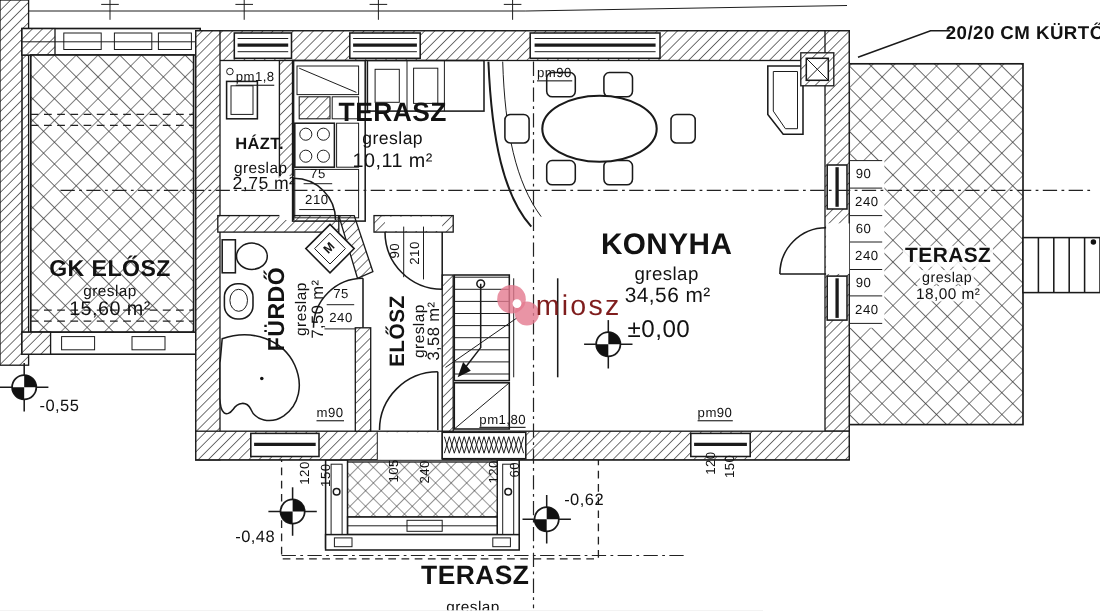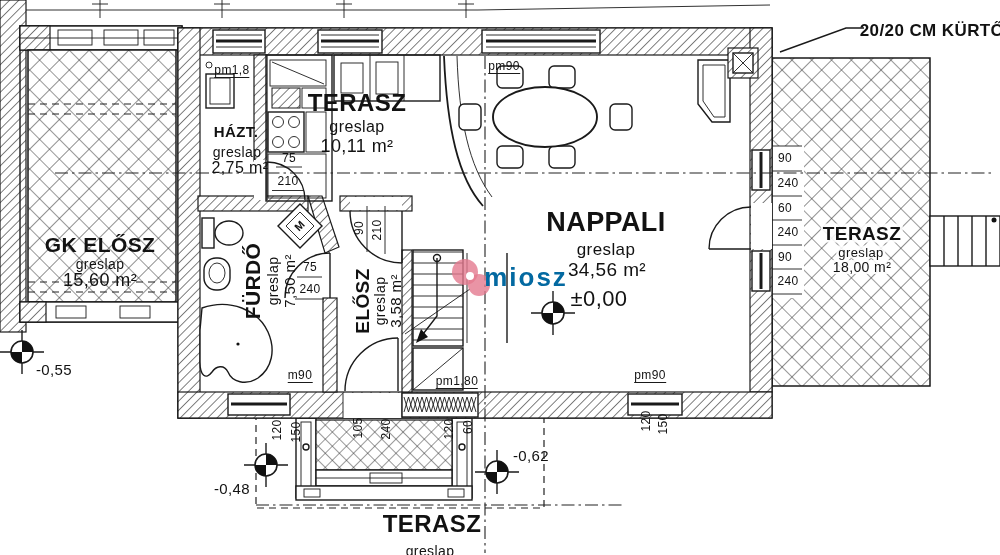--- a/index.html
+++ b/index.html
@@ -19,21 +19,21 @@
   .da {stroke:#222;stroke-width:1.2;fill:none;stroke-dasharray:7 5;}
   .bk {fill:#111;stroke:none;}
   .pink{fill:#e4798f;opacity:.8;stroke:none;}
   
   .lbl{position:absolute;white-space:nowrap;line-height:1;transform:translate(-50%,-50%);
        letter-spacing:.4px;color:#121212;}
   .v  {transform:translate(-50%,-50%) rotate(-90deg);}
   .b  {font-weight:bold;}
   .pm {border-bottom:1.4px solid #1a1a1a;padding-bottom:1px;}
   .bg {background:rgba(255,255,255,.88);padding:0 2px;}
-  .gray{color:#0369a1;letter-spacing:2px;font-weight:700;}
+  .gray{color:#7f1d1d;letter-spacing:2px;font-weight:400;}
 </style>
 </head>
 <body>
 
 <div class="stage">
 
 <svg width="1000" height="555" viewBox="0 0 1000 555">
   <defs>
     <pattern id="hA" patternUnits="userSpaceOnUse" width="6.5" height="6.5" patternTransform="rotate(45)">
       <rect width="6.5" height="6.5" fill="#fff"></rect>
@@ -313,21 +313,21 @@
 </svg>
 
 <div class="lbl b" style="left:236px;top:131px;font-size:15px">HÁZT.</div>
 <div class="lbl" style="left:237px;top:152px;font-size:14px">greslap</div>
 <div class="lbl" style="left:240px;top:168px;font-size:16px">2,75 m²</div>
 
 <div class="lbl b" style="left:357px;top:103px;font-size:24px">TERASZ</div>
 <div class="lbl" style="left:357px;top:127px;font-size:16px">greslap</div>
 <div class="lbl" style="left:357px;top:146px;font-size:18px">10,11 m²</div>
 
-<div class="lbl b" style="left:606px;top:222px;font-size:27px">NAPPALI</div>
+<div class="lbl b" style="left:606px;top:222px;font-size:27px">KONYHA</div>
 <div class="lbl" style="left:606px;top:249px;font-size:17px">greslap</div>
 <div class="lbl" style="left:607px;top:269px;font-size:19px">34,56 m²</div>
 <div class="lbl" style="left:599px;top:299px;font-size:22px">±0,00</div>
 
 <div class="lbl v b" style="left:252px;top:281px;font-size:21px">FÜRDŐ</div>
 <div class="lbl v" style="left:273px;top:281px;font-size:14px">greslap</div>
 <div class="lbl v" style="left:289px;top:281px;font-size:15px">7,50 m²</div>
 
 <div class="lbl v b" style="left:362px;top:301px;font-size:19px">ELŐSZ</div>
 <div class="lbl v" style="left:380px;top:301px;font-size:14px">greslap</div>

